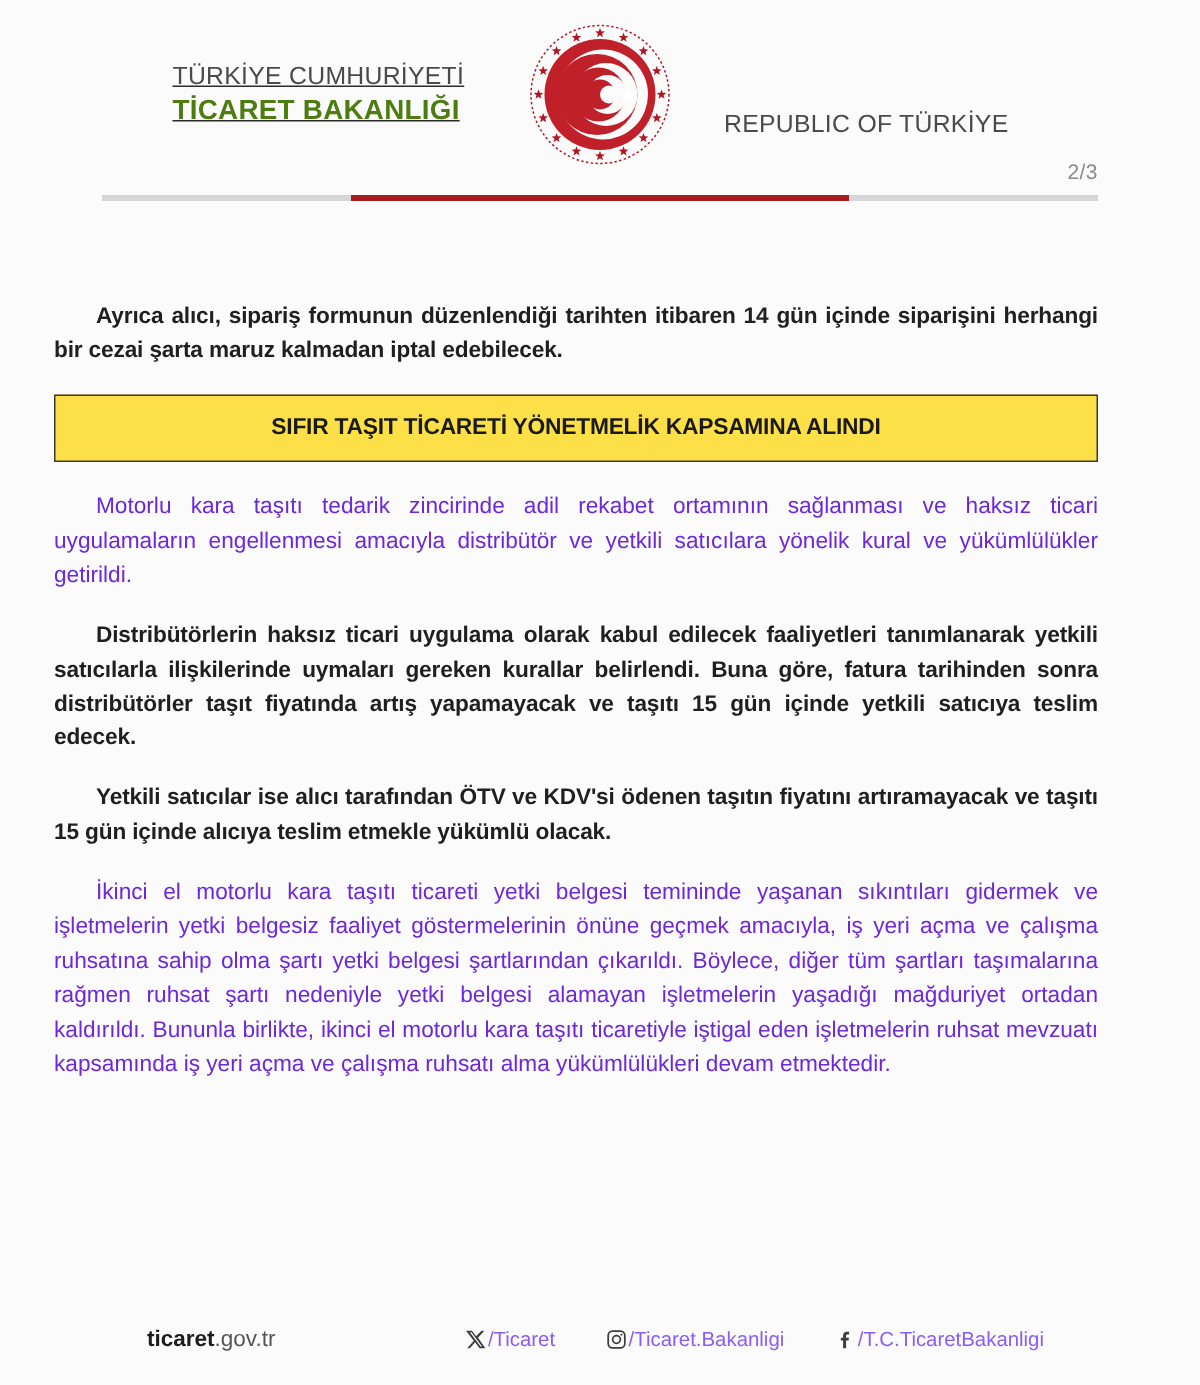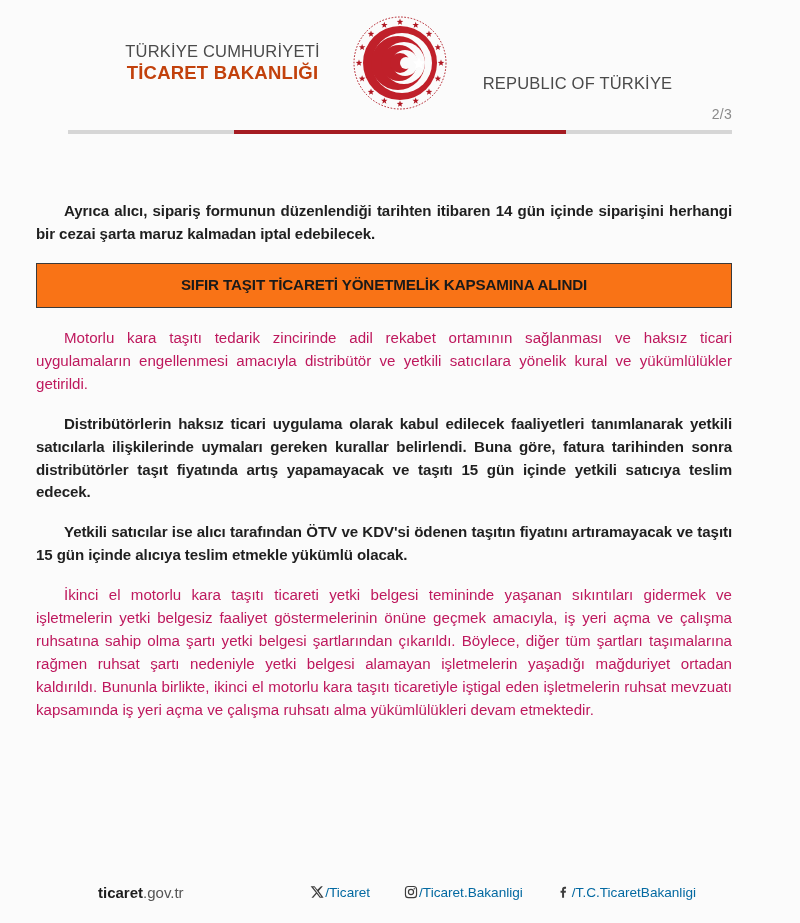--- a/index.html
+++ b/index.html
@@ -18,42 +18,43 @@
   .header {
     padding: 18px 68px 0 68px;
     display: flex;
     align-items: center;
     justify-content: center;
     gap: 18px;
     height: 108px;
   }
 
   .brand-tr {
-    text-align: center;
+    text-align: left;
     flex: 0 0 auto;
     width: 215px;
+    text-decoration: underline;
   }
   .brand-en {
     text-align: center;
     flex: 0 0 auto;
     width: 215px;
     margin-top: 40px;
   }
 
   .brand-line1 {
     font-size: 16.5px;
     letter-spacing: 0.2px;
     color: #4a4a4a;
     font-weight: 400;
     white-space: nowrap;
   }
   .brand-line2 {
     font-size: 18.5px;
     letter-spacing: 0.2px;
-    color: #c2410c;
+    color: #4d7c0f;
     font-weight: bold;
     white-space: nowrap;
     margin-top: 1px;
   }
 
   .emblem {
     flex: 0 0 auto;
     width: 104px;
     height: 104px;
     display: flex;
@@ -105,26 +106,26 @@
     margin-bottom: 17px;
     color: #2f2f2f;
   }
   p.para.bold {
     font-weight: bold;
     color: #1f1f1f;
     letter-spacing: -0.1px;
   }
   p.para.light {
     font-weight: 400;
-    color: #be185d;
+    color: #6d28d9;
   }
 
   .heading-box {
     border: 1.4px solid #3a3a3a;
-    background: #f97316;
+    background: #fde047;
     text-align: center;
     font-weight: bold;
     font-size: 15.2px;
     letter-spacing: -0.15px;
     color: #1a1a1a;
     padding: 11px 26px;
     margin: 6px 0 19px 0;
     line-height: 1.38;
   }
 
@@ -148,23 +149,24 @@
   .socials {
     flex: 1;
     display: flex;
     justify-content: flex-end;
     align-items: center;
     gap: 34px;
     padding-right: 6px;
   }
   .social {
     display: flex;
+    align-items: center;
     gap: 1px;
     font-size: 13.6px;
-    color: #0369a1;
+    color: #8b5cf6;
     white-space: nowrap;
   }
   .social svg { display: block; }
 </style>
 </head>
 <body>
 
 <div class="header">
 
   <div class="brand-tr">

